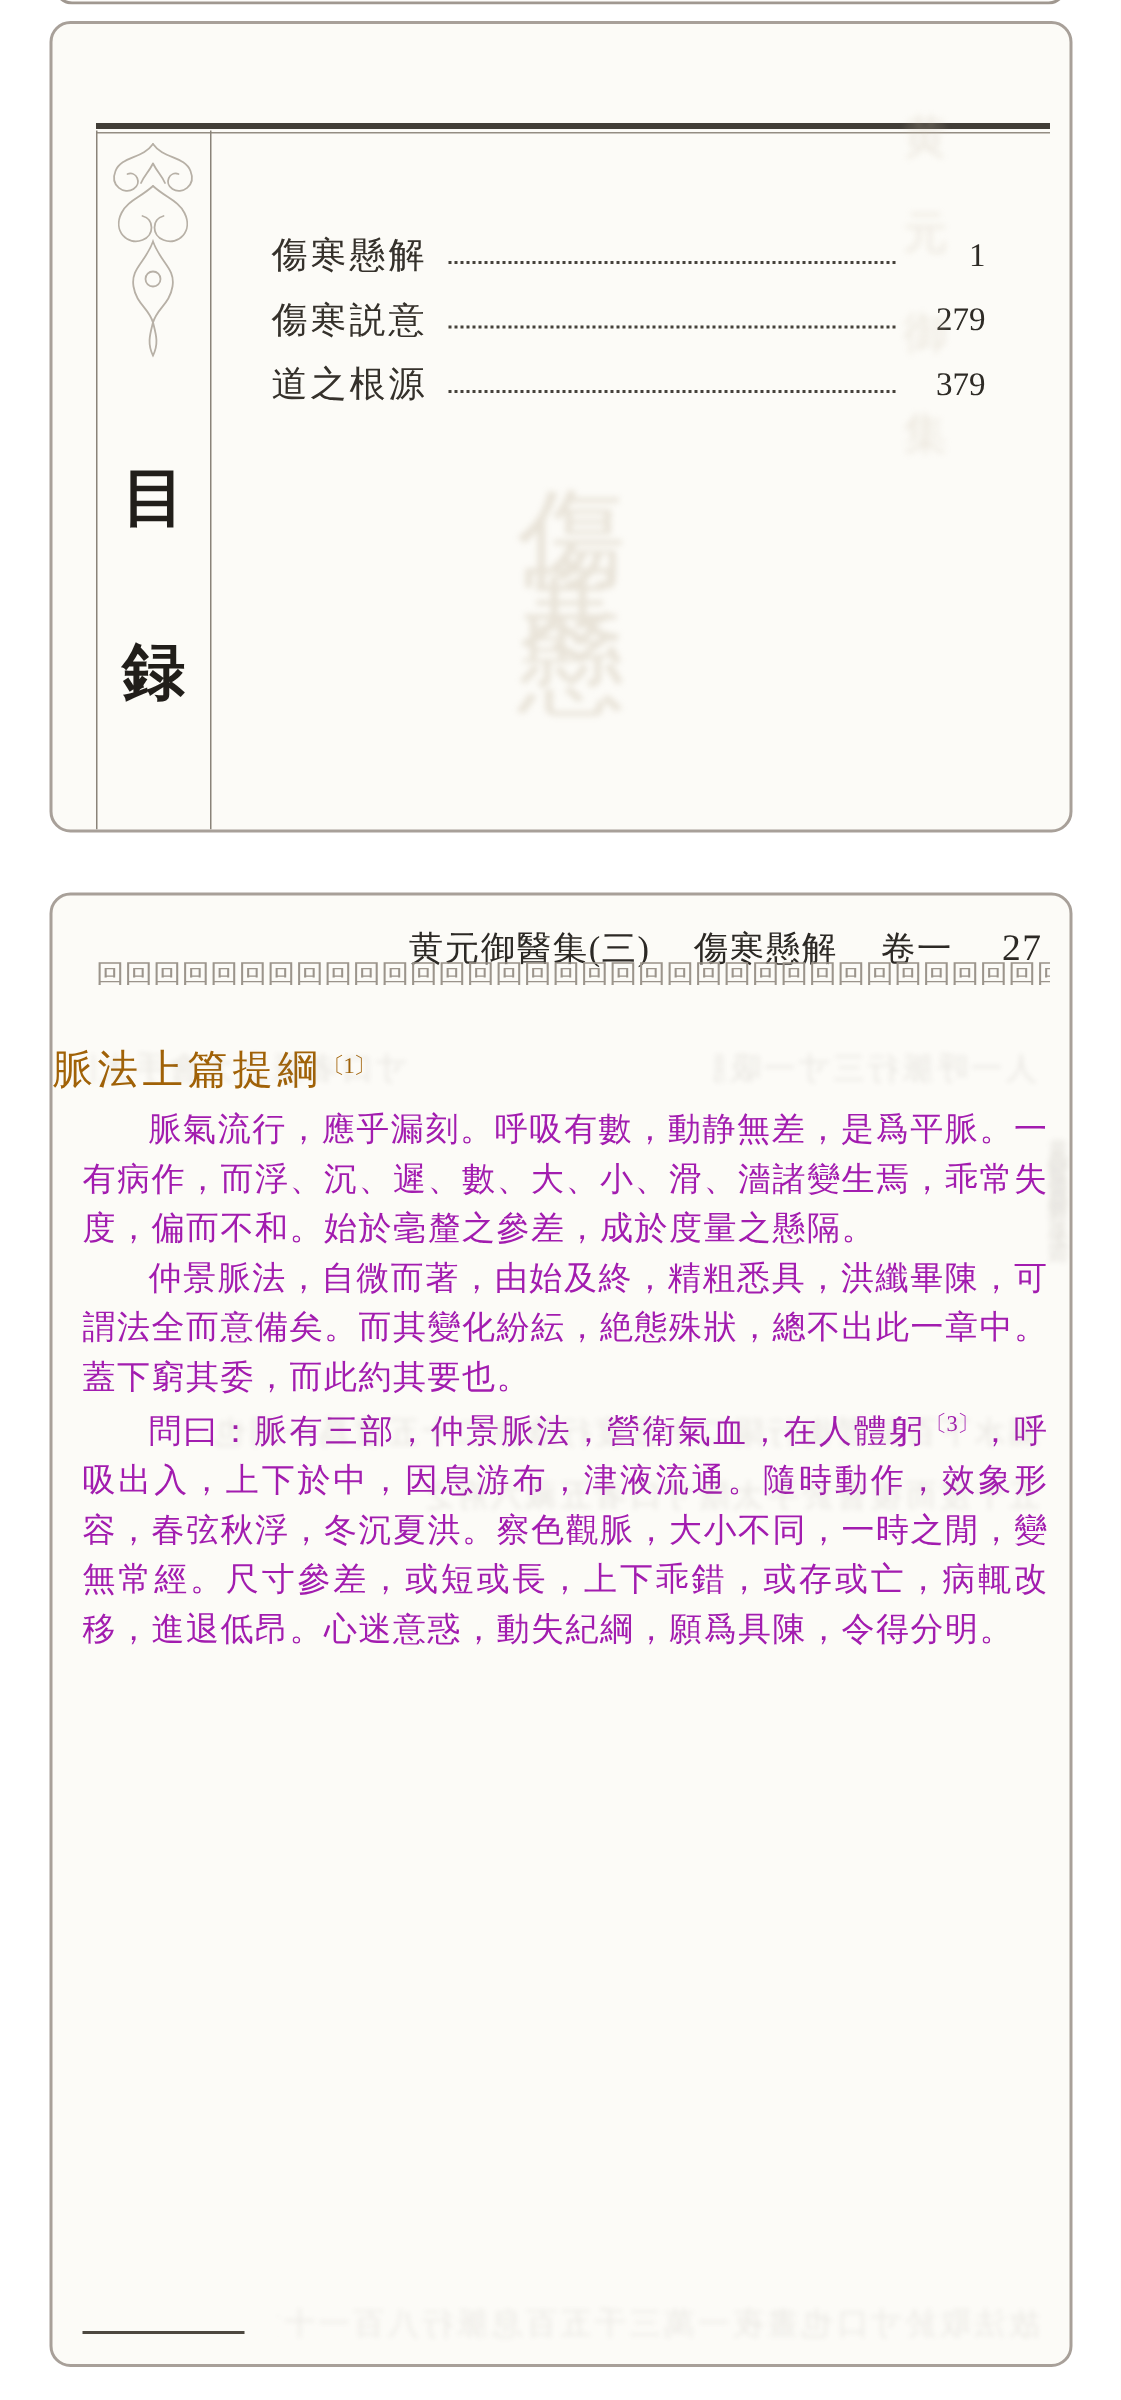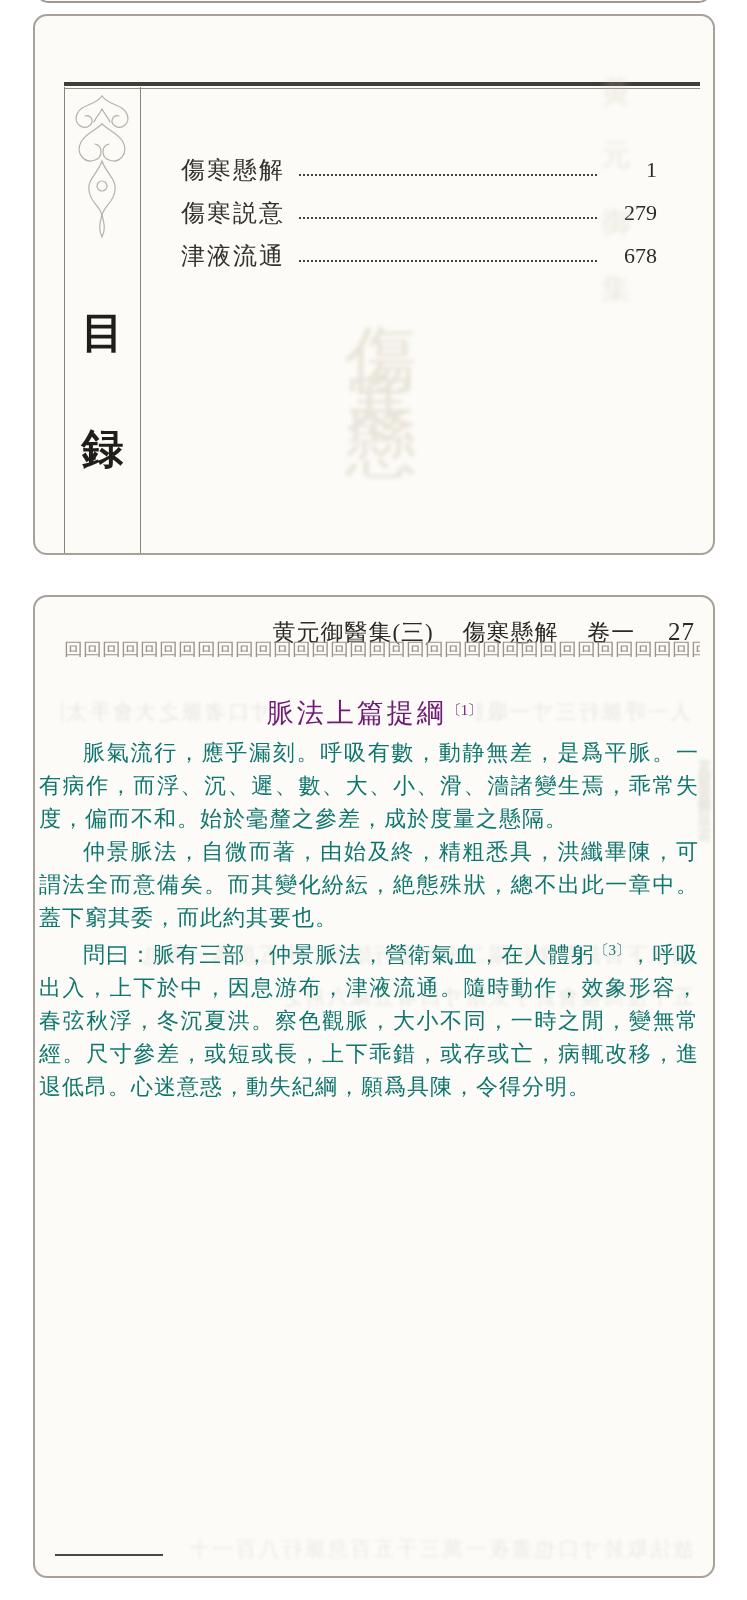--- a/index.html
+++ b/index.html
@@ -60,28 +60,28 @@
   .p2-header .seg{margin-left:22px;}
   .p2-header .seg:first-child{margin-left:0;}
   .p2-header .pagenum{margin-left:26px;font-size:25px;}
   .meander{
     position:absolute;top:42px;left:29px;right:13px;height:21px;overflow:hidden;
     font-family:"DejaVu Sans","Liberation Sans",sans-serif;
     font-size:19px;line-height:21px;letter-spacing:0;color:#9b948b;
     white-space:nowrap;transform:scaleY(.9);
   }
   .p2-title{
-    position:absolute;top:98px;left:0;right:0;text-align:center;
-    font-size:27px;letter-spacing:3px;color:#701a75;font-family:Liberation Serif, serif;
+    position:absolute;top:98px;left:0;right:0;
+    font-size:27px;letter-spacing:3px;color:#a16207;font-family:Liberation Serif, serif;
   }
   .note{font-size:15px;vertical-align:7px;letter-spacing:-1px;}
   .p2-body{
-    position:absolute;top:139px;left:4px;right:14px;
+    position:absolute;top:139px;left:20px;right:14px;
     font-size:22px;line-height:33px;letter-spacing:1px;
-    text-align:justify;color:#0f766e;
+    text-align:justify;color:#a21caf;
   }
   .p2-body p{margin:0;text-indent:2em;}
   .section-heading{
     margin:20px 0 22px 2em;font-weight:bold;font-size:22px;text-indent:0;
   }
   .commentary{margin-left:40px;}
   .footnote-rule{
     position:absolute;left:20px;bottom:20px;width:108px;
     border-top:2px solid #4d4840;
   }
@@ -131,23 +131,23 @@
       <span class="toc-label">傷寒懸解</span>
       <span class="toc-leader"></span>
       <span class="toc-page">1</span>
     </div>
     <div class="toc-row">
       <span class="toc-label">傷寒説意</span>
       <span class="toc-leader"></span>
       <span class="toc-page">279</span>
     </div>
     <div class="toc-row">
-      <span class="toc-label">津液流通</span>
+      <span class="toc-label">道之根源</span>
       <span class="toc-leader"></span>
-      <span class="toc-page">678</span>
+      <span class="toc-page">379</span>
     </div>
   </div>
 
   <div class="watermark-main">傷寒懸</div>
   <div class="watermark-side">黄元御集</div>
 </div>
 
 <div class="card" id="card-text">
 
   <div class="p2-header">

